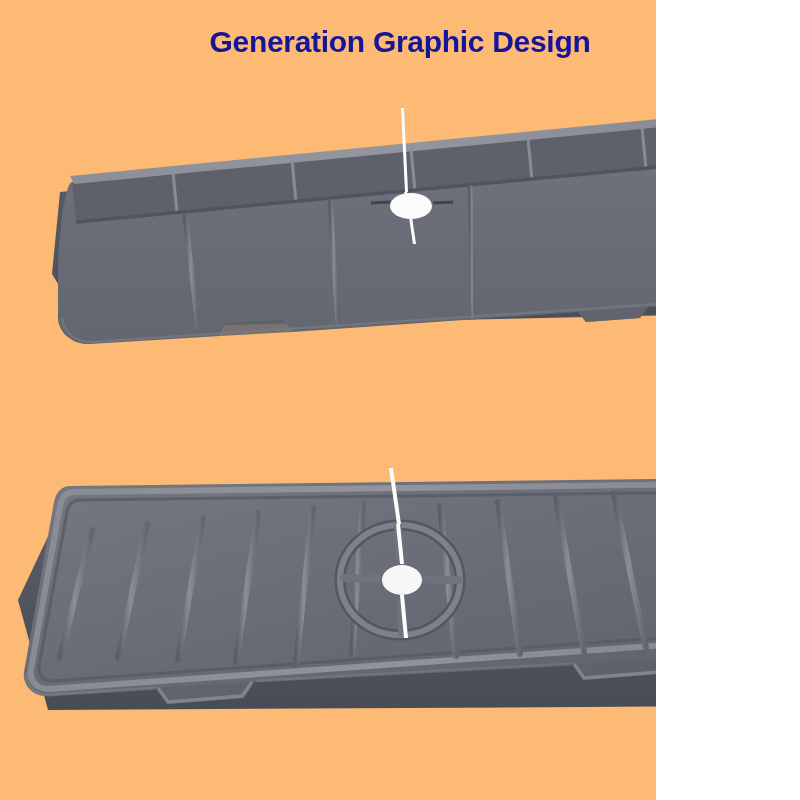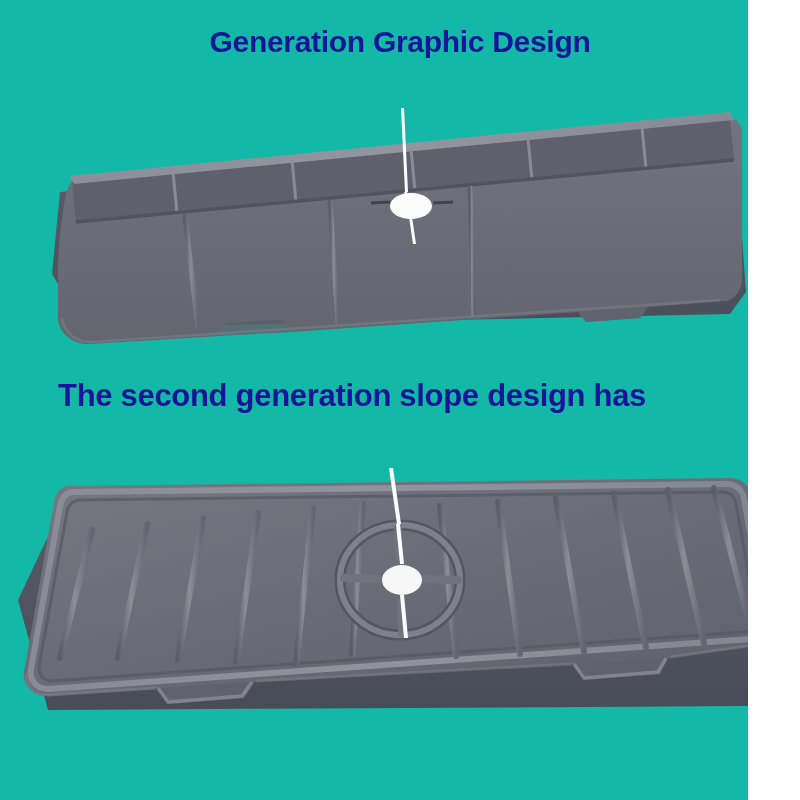--- a/index.html
+++ b/index.html
@@ -4,21 +4,21 @@
 <title>Silicone Faucet Mat Product Comparison</title>
 <style>
   html,body{margin:0;padding:0;}
   body{
     width:800px;height:800px;
     background:#ffffff;
     font-family:"Liberation Sans", sans-serif;
     overflow:hidden;
     position:relative;
   }
-  .page{position:relative;width:748px;height:800px;background:#14b8a6;overflow:hidden;}
+  .page{position:relative;width:656px;height:800px;background:#fdba74;overflow:hidden;}
 
   
   .heading{
     color:#15159a;
     font-weight:bold;
     letter-spacing:-0.3px;
     -webkit-font-smoothing:antialiased;
   }
   #heading-one{
     position:absolute;left:0;top:24px;width:800px;
@@ -120,21 +120,20 @@
       <g fill="#60646e">
         <path d="M 190,240 L 196,228 L 252,224 L 262,236 Z" opacity="0.85"></path>
         <path d="M 548,216 L 556,226 L 610,222 L 618,211 Z" opacity="0.85"></path>
       </g>
 
       <path d="M 32,222 C 34,236 46,247 62,246 L 690,204" stroke="#787b85" stroke-width="2.5" fill="none" opacity="0.7"></path>
     </svg>
   </div>
 
   <div class="heading" id="heading-two" style="color: rgb(21, 21, 154);">
-    <span class="ln">The second generation slope design has</span>
   </div>
 
   <div class="stage" id="stage-gen2">
     <svg width="784" height="270" viewBox="0 0 784 270">
       <defs>
         <linearGradient id="g2-floor" x1="0.1" y1="0" x2="0.9" y2="1">
           <stop offset="0" stop-color="#74777f"></stop>
           <stop offset="0.45" stop-color="#6a6d78"></stop>
           <stop offset="1" stop-color="#5f626d"></stop>
         </linearGradient>

